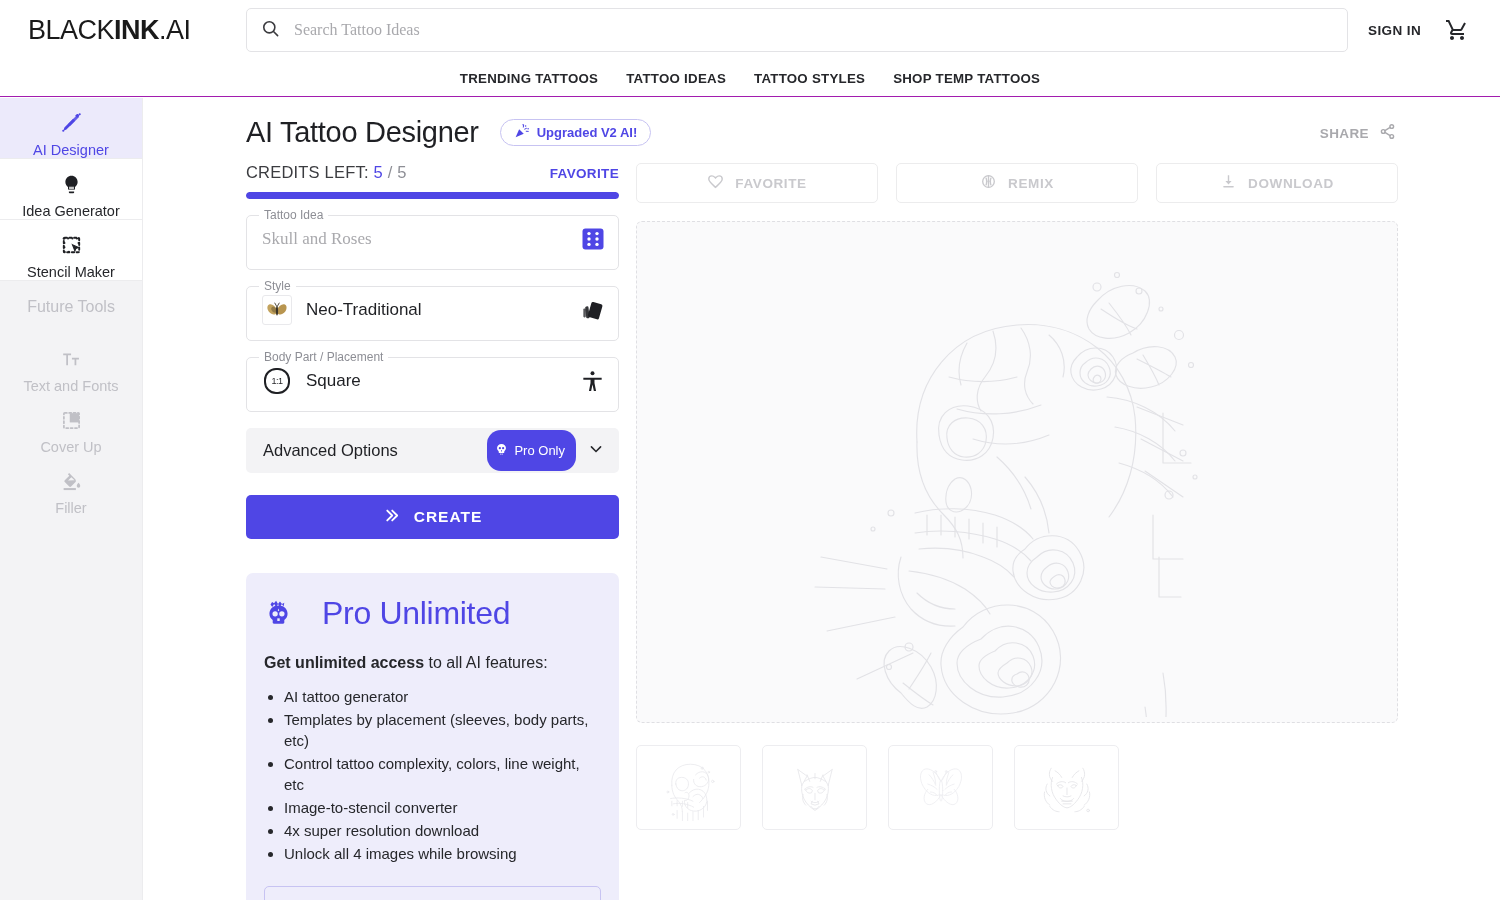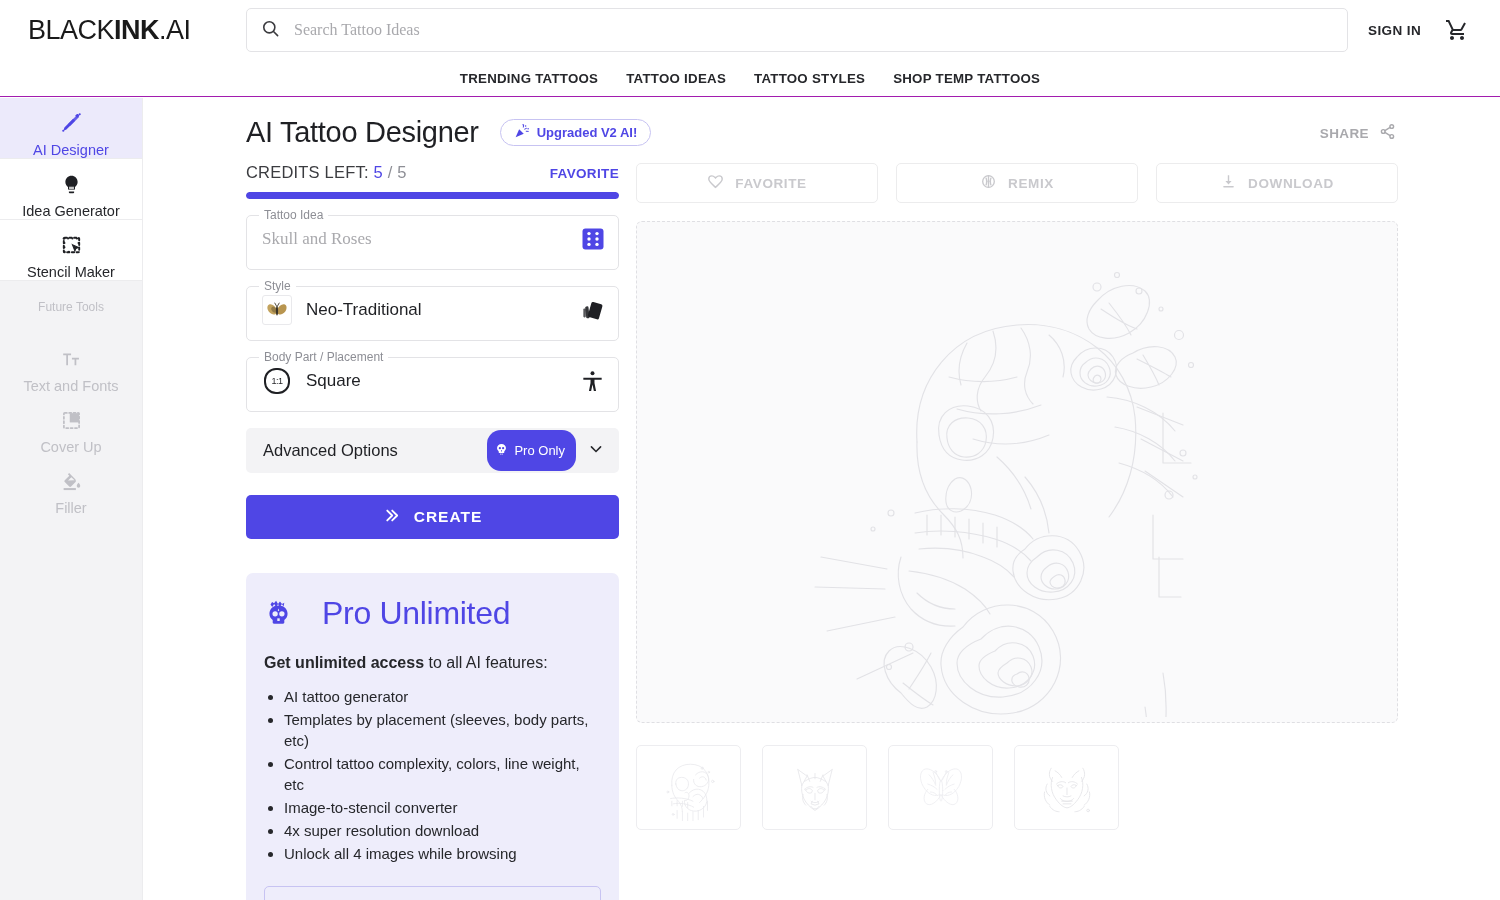--- a/index.html
+++ b/index.html
@@ -65,21 +65,21 @@
     height: 61px; border-bottom: 1px solid #ececee;
     display: flex; flex-direction: column; align-items: center; justify-content: flex-end;
     gap: 4px; cursor: pointer;
   }
   .sideitem .lbl { font-size: 14.5px; color: #26272b; font-weight: 400; }
   .sideitem.active { background: #eceafb; }
   .sideitem.active .lbl { color: #4f46e5; }
   .future-head {
     height: 52px; background: #f3f3f5;
     display: flex; align-items: center; justify-content: center;
-    font-size: 12px; color: #c0c0c6;
+    font-size: 16px; color: #c0c0c6;
   }
   .sideitem.disabled { background: #f3f3f5; cursor: default; border-bottom: none; }
   .sideitem.disabled .lbl { color: #c0c0c6; }
   .sidebar-lower { background: #f3f3f5; height: 100%; }
 
   
   .main { position: absolute; left: 143px; top: 98px; width: 1357px; height: 802px; background:#fff; }
 
   .titlerow { position: absolute; left: 103px; top: 18px; display: flex; align-items: center; gap: 21px; }
   .pagetitle { font-size: 29px; font-weight: 400; color: #1f2024; letter-spacing: -0.3px; text-align: right; }

